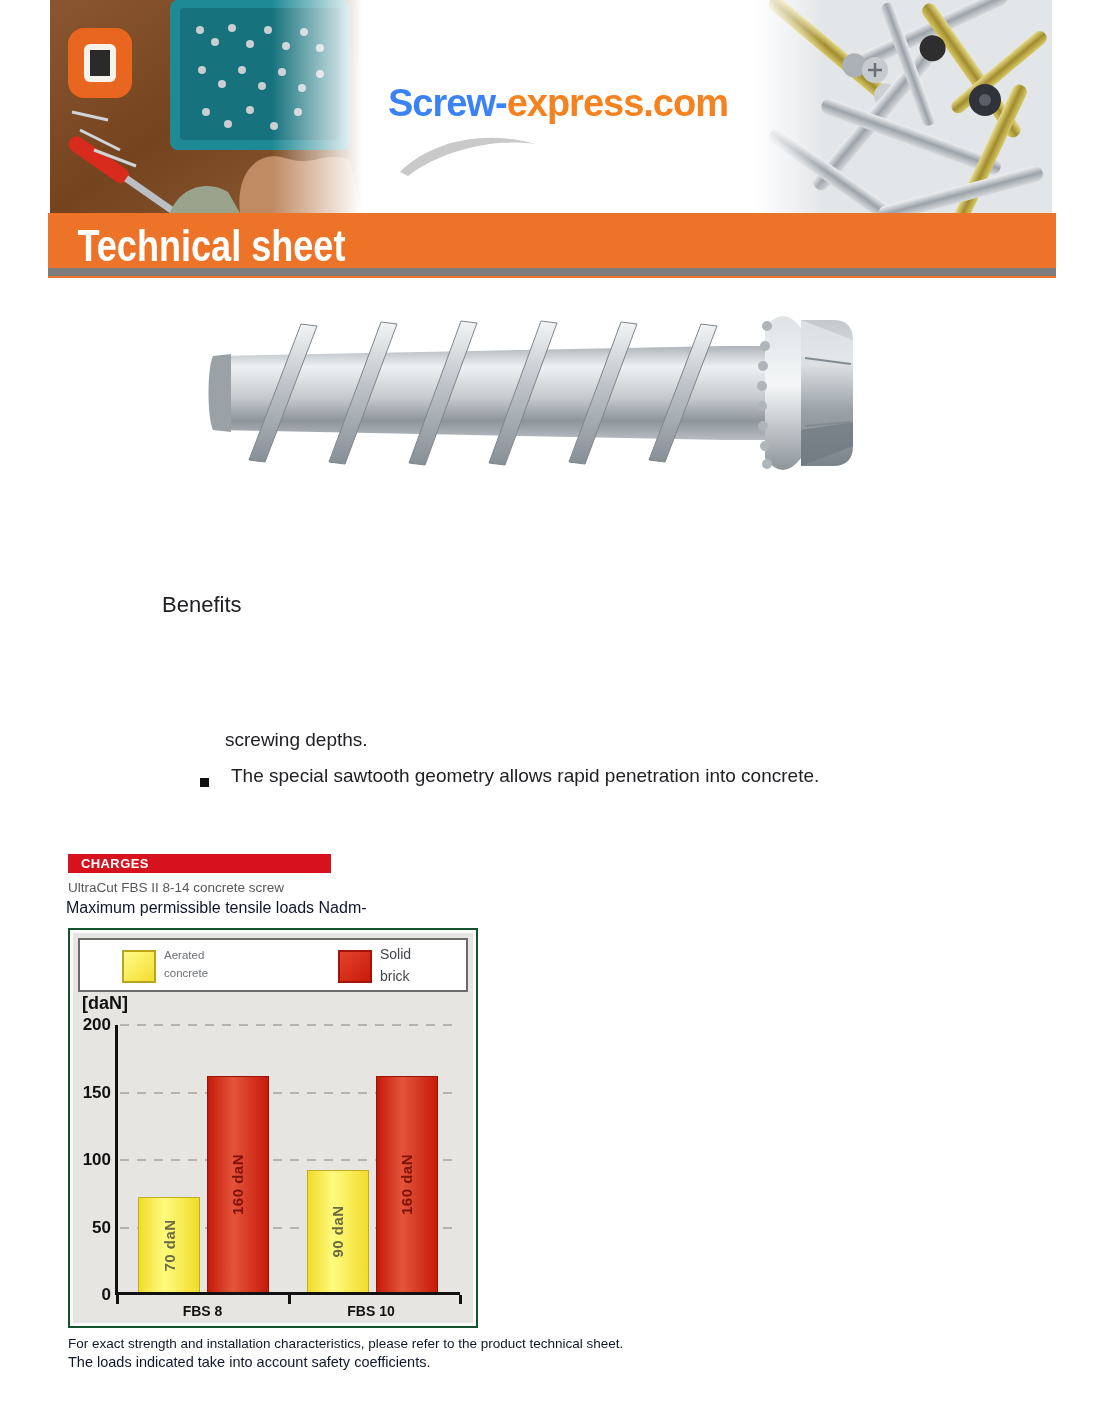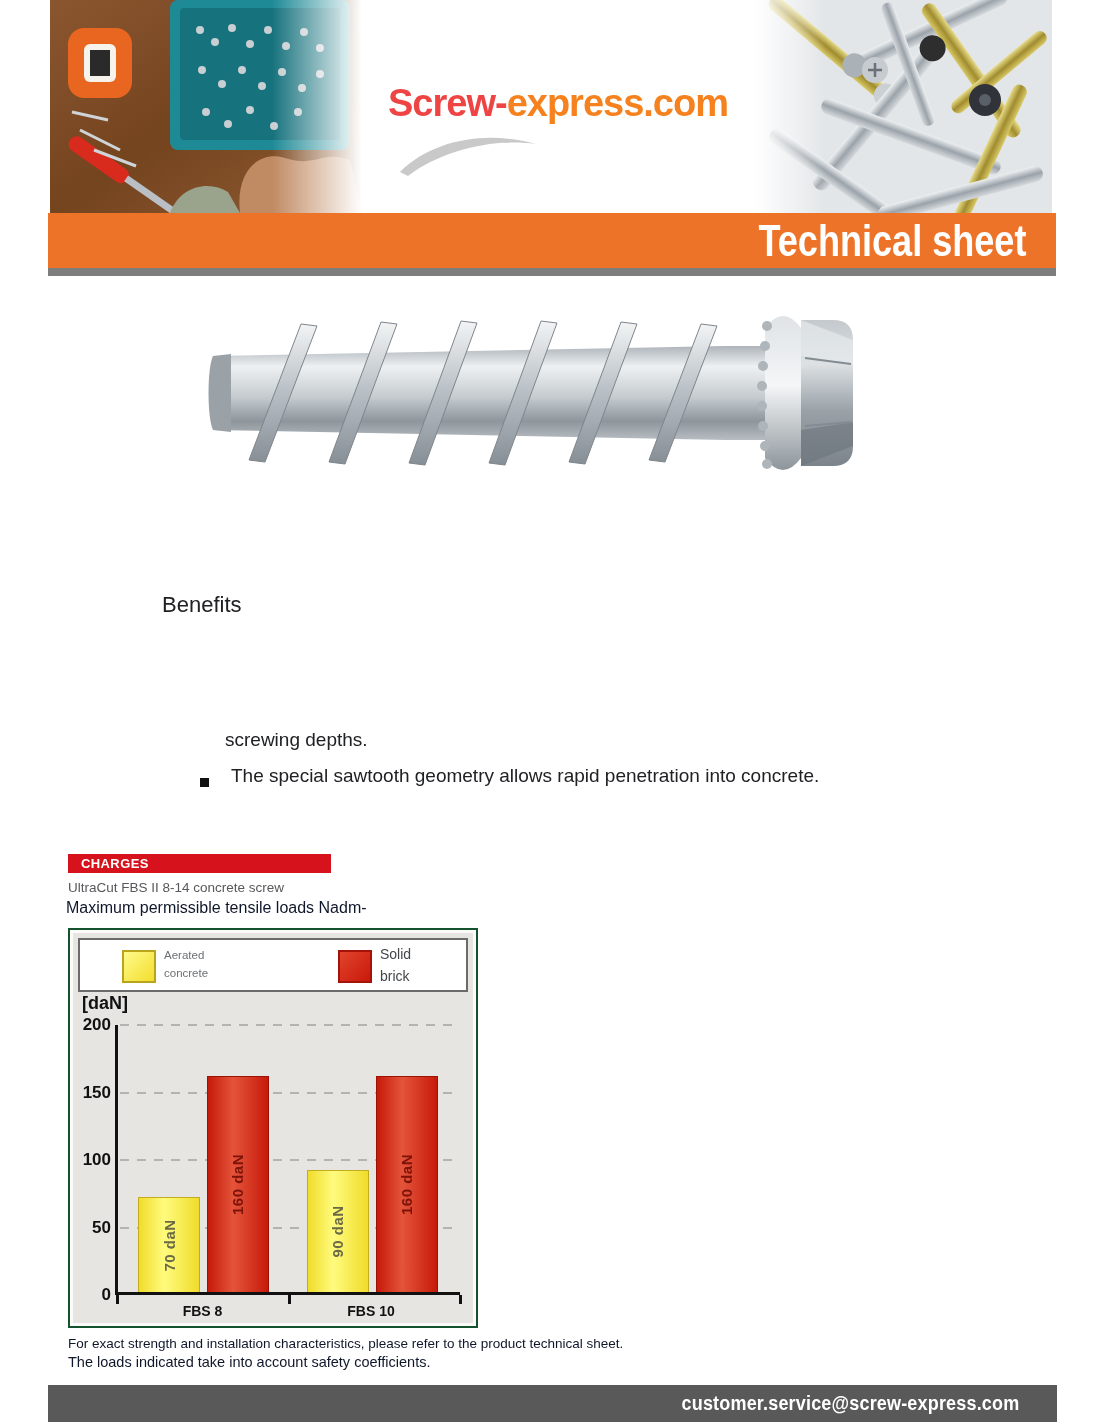--- a/index.html
+++ b/index.html
@@ -6,25 +6,25 @@
   html,body { background:#fff; }
   body { font-family:"Liberation Sans", sans-serif; }
   .page { position:relative; width:1100px; height:1422px; background:#fff; overflow:hidden; margin:0 auto; }
 
   
   .hdr-photo { position:absolute; top:0; height:213px; overflow:hidden; }
   .hdr-photo.left  { left:50px;  width:312px; }
   .hdr-photo.right { left:755px; width:297px; }
   .logo-wrap { position:absolute; left:362px; top:0; width:393px; height:213px; background:#fff; }
   .logo-text { position:absolute; left:26px; top:82px; font-size:38px; font-weight:bold; white-space:nowrap; letter-spacing:-1px; }
-  .logo-text .p1 { color:#ef4444; }
+  .logo-text .p1 { color:#3b82f6; }
   .logo-text .p2 { color:#f5821f; }
   .logo-swoosh { position:absolute; left:32px; top:128px; }
 
-  .orange-banner { position:absolute; left:48px; top:213px; width:1008px; height:55px; background:#ed7329; display:flex; align-items:center; justify-content:flex-end; }
+  .orange-banner { position:absolute; left:48px; top:213px; width:1008px; height:65px; background:#ed7329; display:flex; align-items:center; justify-content:flex-start; }
   .orange-banner .t { color:#fff; font-weight:bold; font-size:44px; transform:scaleX(.82); letter-spacing:0px; }
   .gray-strip { position:absolute; left:48px; top:268px; width:1008px; height:8px; background:#7d7d7d; }
 
   
   .screw-art { position:absolute; left:205px; top:298px; }
   .tagline { position:absolute; left:167px; top:502px; font-size:19px; color:#202124; letter-spacing:.2px; }
 
   .benefits-h { position:absolute; left:162px; top:592px; font-size:22px; color:#202124; }
   .bullet { position:absolute; display:flex; align-items:flex-start; color:#202124; }
   .bullet .sq { width:9px; height:9px; background:#111; margin-top:6px; margin-right:22px; flex:0 0 auto; }
@@ -313,17 +313,14 @@
         <div class="catlabel" style="left: 208px;">FBS 10</div>
         <div class="xtick" style="left: -2px;"></div>
         <div class="xtick" style="left: 170px;"></div>
         <div class="xtick" style="left: 341px;"></div>
       </div>
   </div>
 
   <div class="note n1">For exact strength and installation characteristics, please refer to the product technical sheet.</div>
   <div class="note n2">The loads indicated take into account safety coefficients.</div>
 
-  <div class="footer-bar">
-    <span class="mail">customer.service@screw-express.com</span>
-  </div>
 
 </div>
 
 </body></html>

